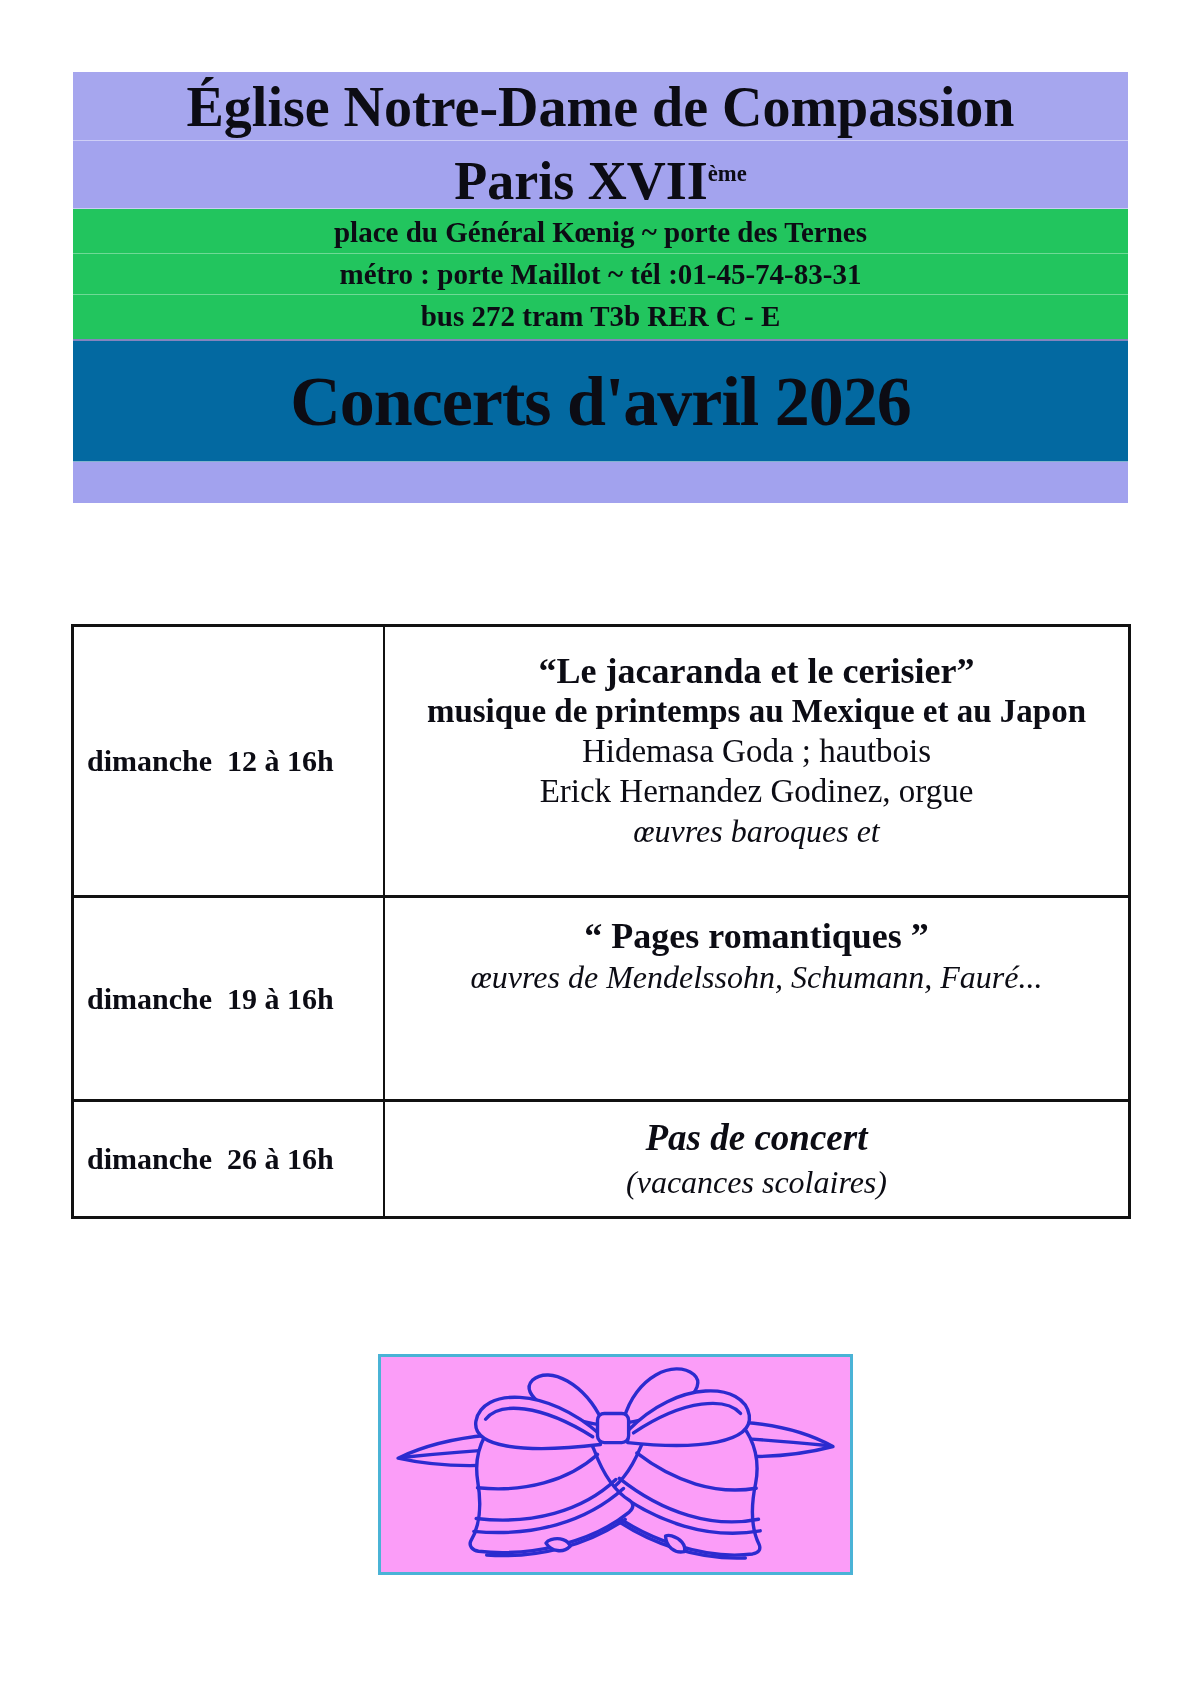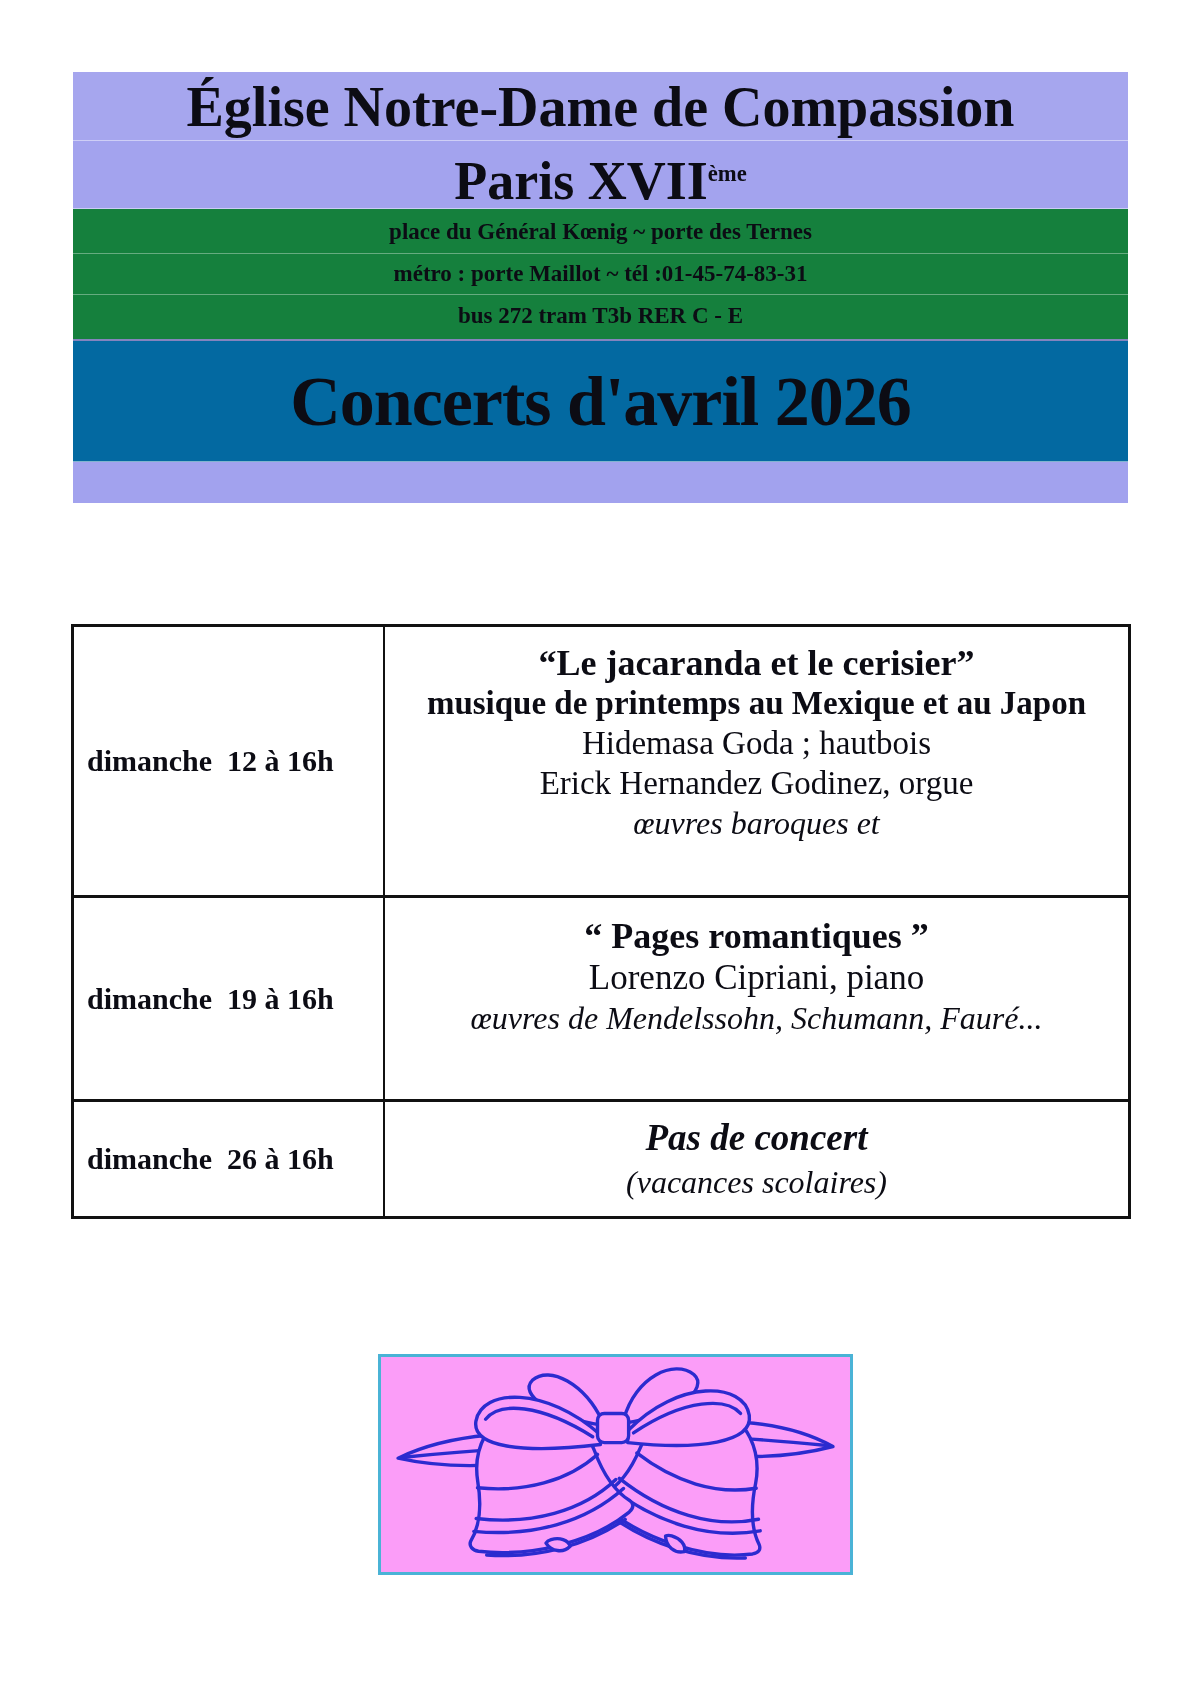--- a/index.html
+++ b/index.html
@@ -27,22 +27,22 @@
     background:#a6a6ee;
   }
   .b-city{
     height:67px;line-height:66px;
     font-size:54px;font-weight:bold;
     border-bottom:1px solid rgba(255,255,255,.45);
     background:#a3a3ee;
   }
   .b-city sup{font-size:0.42em;font-weight:bold;vertical-align:18px;letter-spacing:0;}
   .b-addr{
-    font-size:23px;font-weight:bold;
-    background:#15803d;
+    font-size:29px;font-weight:bold;
+    background:#22c55e;
   }
   .b-addr1{height:44px;line-height:46px;border-bottom:1px solid rgba(255,255,255,.35);}
   .b-addr2{height:40px;line-height:40px;border-bottom:1px solid rgba(255,255,255,.35);}
   .b-addr3{height:44px;line-height:42px;border-bottom:2px solid #8484be;}
   .b-month{
     height:120px;line-height:122px;
     font-size:70px;font-weight:bold;letter-spacing:-1px;
     background:#0369a1;
     border-bottom:1px solid rgba(255,255,255,.5);
   }
@@ -64,21 +64,21 @@
     border-right:2px solid #111;
     display:flex;align-items:center;
     padding-left:13px;
     font-size:30px;font-weight:bold;
     white-space:pre-wrap;
   }
   .prog-cell{
     text-align:center;
   }
   .prog-cell .line{display:block;}
-  .r1 .prog-cell{padding-top:16px;}
+  .r1 .prog-cell{padding-top:24px;}
   .r1 .line{line-height:40px;font-size:33px;}
   .r2 .prog-cell{padding-top:18px;}
   .r2 .line{line-height:41px;font-size:35px;font-family:Liberation Serif, serif;}
   .r3 .prog-cell{padding-top:14px;}
   .r3 .line{line-height:44px;font-size:32px;}
   .l-bold-xl{font-weight:bold;font-size:36px !important;}
   .l-bold{font-weight:bold;}
   .l-italic{font-style:italic;font-size:32px !important;}
   .l-bolditalic-xl{font-weight:bold;font-style:italic;font-size:37px !important;}
 
@@ -117,21 +117,20 @@
       <span class="line">Hidemasa Goda ; hautbois</span>
       <span class="line">Erick Hernandez Godinez, orgue</span>
       <span class="line l-italic">œuvres baroques et</span>
     </div>
   </div>
 
   <div class="sched-row r2 row2">
     <div class="cell date-cell">dimanche  19 à 16h</div>
     <div class="cell prog-cell">
       <span class="line l-bold-xl">“ Pages romantiques ”</span>
-      <span class="line">Lorenzo Cipriani, piano</span>
       <span class="line l-italic">œuvres de Mendelssohn, Schumann, Fauré...</span>
     </div>
   </div>
 
   <div class="sched-row r3 row3">
     <div class="cell date-cell">dimanche  26 à 16h</div>
     <div class="cell prog-cell">
       <span class="line l-bolditalic-xl">Pas de concert</span>
       <span class="line l-italic">(vacances scolaires)</span>
     </div>

